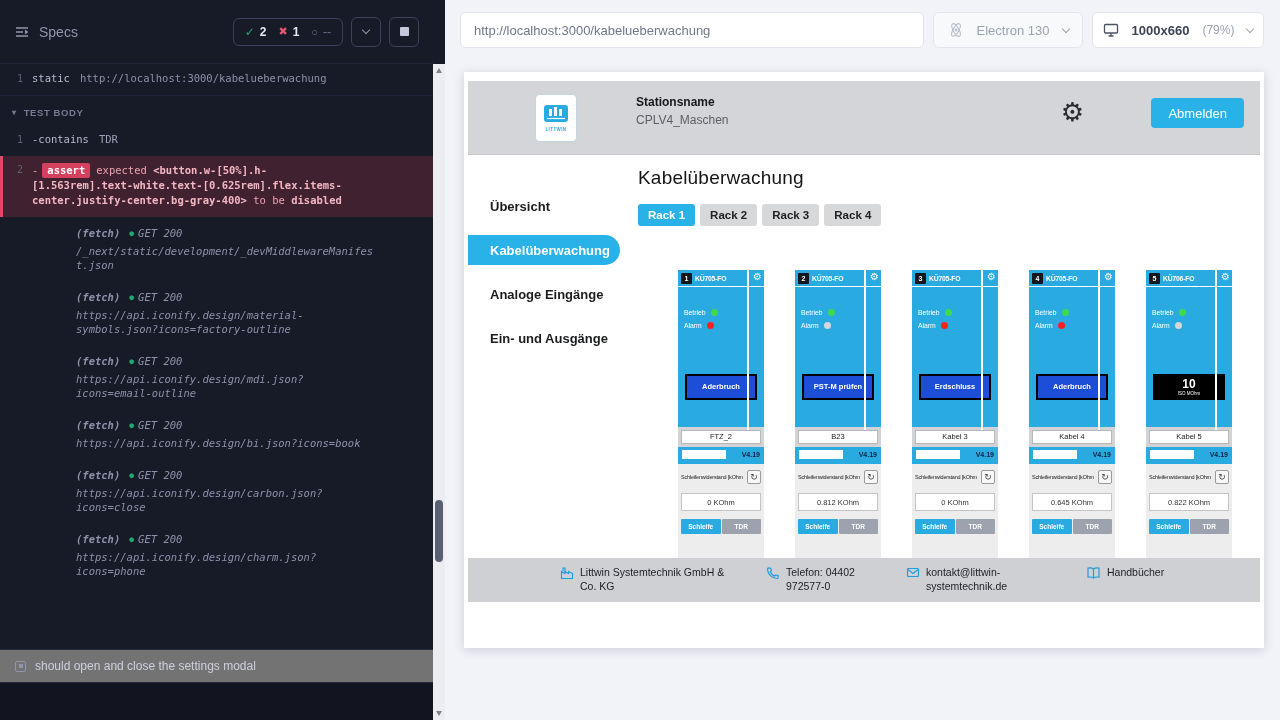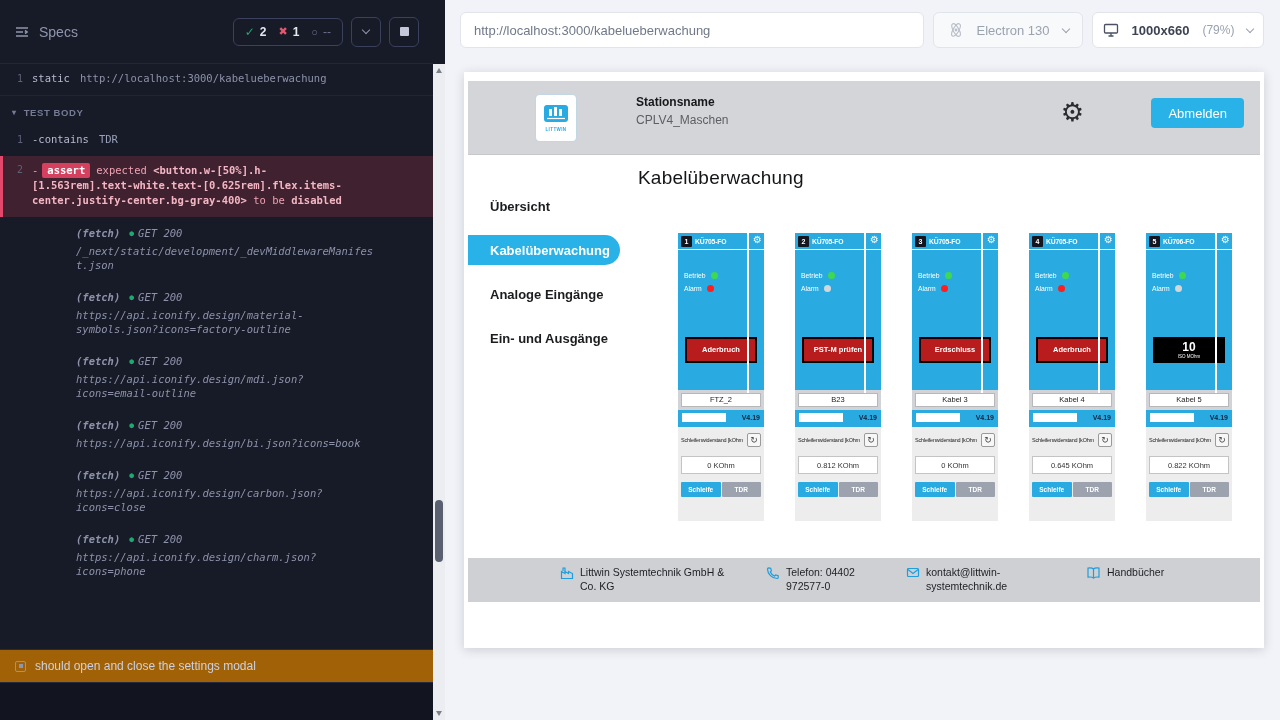--- a/index.html
+++ b/index.html
@@ -44,21 +44,21 @@
   .assert-badge { background:#d6405f; color:#fff; padding:0 5px; border-radius:2px; font-weight:bold; margin:0 6px 0 4px; display:inline-block; }
   .sel { color:#f4b6c4; font-weight:bold; }
   .assert-body b { font-weight:bold; color:#f4b6c4; }
   .log-row { padding:9px 10px 9px 76px; cursor:pointer; }
   .log-tag { font-weight:bold; font-style:italic; color:#8d92aa; margin-right:9px; }
   .dot-green { color:#1fa971; font-size:8px; margin-right:4px; vertical-align:1px; }
   .log-status { color:#8d92aa; font-style:italic; }
   .log-url { font-style:italic; color:#8d92aa; max-width:300px; overflow-wrap:break-word; margin-top:3px; }
 
   .runner-bottom { position:absolute; left:0; right:12px; bottom:0; }
-  .next-test { display:flex; align-items:center; gap:9px; padding:9px 15px; border-top:1px solid #262a3f; background:#a16207; color:#ccd0de; font-size:12px; cursor:pointer; }
+  .next-test { display:flex; align-items:center; gap:9px; padding:9px 15px; border-top:1px solid #262a3f; background:#737373; color:#ccd0de; font-size:12px; cursor:pointer; }
   .test-icon { width:11px; height:11px; border:1.5px solid #9095ad; border-radius:2px; display:flex; align-items:center; justify-content:center; flex:none; }
   .test-icon i { width:4px; height:4px; background:#9095ad; display:block; }
   .bottom-strip { height:38px; background:#121420; border-top:1px solid #262a3f; }
 
   .v-scrollbar { position:absolute; top:64px; right:0; bottom:0; width:12px; background:#ebedf0; }
   .sb-up,.sb-down { position:absolute; left:3px; width:0; height:0; border-left:3px solid transparent; border-right:3px solid transparent; }
   .sb-up { top:4px; border-bottom:5px solid #7c8089; }
   .sb-down { bottom:4px; border-top:5px solid #7c8089; }
   .sb-thumb { position:absolute; left:2px; top:436px; width:8px; height:62px; background:#5a6070; border-radius:4px; cursor:grab; }
 
@@ -103,21 +103,21 @@
   .num-badge { width:11px; height:11px; background:#14161f; color:#fff; font-size:7px; font-weight:bold; display:flex; align-items:center; justify-content:center; border-radius:1px; flex:none; }
   .model { font-size:6.8px; font-weight:bold; letter-spacing:-.2px; white-space:nowrap; }
   .card-gear { position:absolute; right:2px; top:2px; font-size:10px; line-height:1; color:#fff; cursor:pointer; }
   .leds { margin-top:20px; padding-left:6px; }
   .led-row { display:flex; align-items:center; gap:5px; height:10px; margin-bottom:3px; font-size:6.8px; }
   .led { width:7px; height:7px; border-radius:50%; flex:none; }
   .led[data-led="green"] { background:#3fd94b; }
   .led[data-led="red"] { background:#ff1f1f; }
   .led[data-led="gray"] { background:#d3d7d9; }
   .status { background:#000; padding:2px; margin:44px 7px 0 7px; }
-  .status-inner { height:22px; background:#b91c1c; display:flex; flex-direction:column; align-items:center; justify-content:center; text-align:center; }
+  .status-inner { height:22px; background:#1d4ed8; display:flex; flex-direction:column; align-items:center; justify-content:center; text-align:center; }
   .status[data-variant="black"] .status-inner { background:#000; }
   .status-main { font-size:7.5px; font-weight:bold; line-height:1.1; }
   .status[data-variant="black"] .status-main { font-size:12px; }
   .status-sub { font-size:4.5px; line-height:1.2; }
   .cable-strip { margin-top:27px; background:#d2d3d6; padding:3px; }
   .cable-box { background:#fff; border:1px solid #b6b8ba; height:14px; line-height:12px; font-size:7.5px; color:#222; text-align:center; }
   .version-row { height:14px; padding:2px 4px; display:flex; justify-content:space-between; align-items:center; }
   .blank-box { width:44px; height:9px; background:#fff; display:block; }
   .ver { font-size:7px; font-weight:bold; color:#10233f; }
   .card-white { margin-top:3px; background:#ededee; padding:6px 3px 0; height:106px; }
@@ -312,20 +312,30 @@
                 <span>Analoge Eingänge</span>
               </div>
 
               <div class="nav-item" data-active="false">
                 <span>Ein- und Ausgänge</span>
               </div>
             </nav>
 
           <section class="main">
             <h1 class="page-title">Kabelüberwachung</h1>
+            <div class="tabs">
+
+                <button class="tab" data-active="true">Rack 1</button>
+
+                <button class="tab" data-active="false">Rack 2</button>
+
+                <button class="tab" data-active="false">Rack 3</button>
+
+                <button class="tab" data-active="false">Rack 4</button>
+              </div>
 
             <div class="cards">
 
                 <div class="card">
                   <span class="vline"></span>
                   <div class="card-head">
                     <span class="num-badge">1</span>
                     <span class="model">KÜ705-FO</span>
                   </div>
                   <span class="card-gear">⚙</span>

